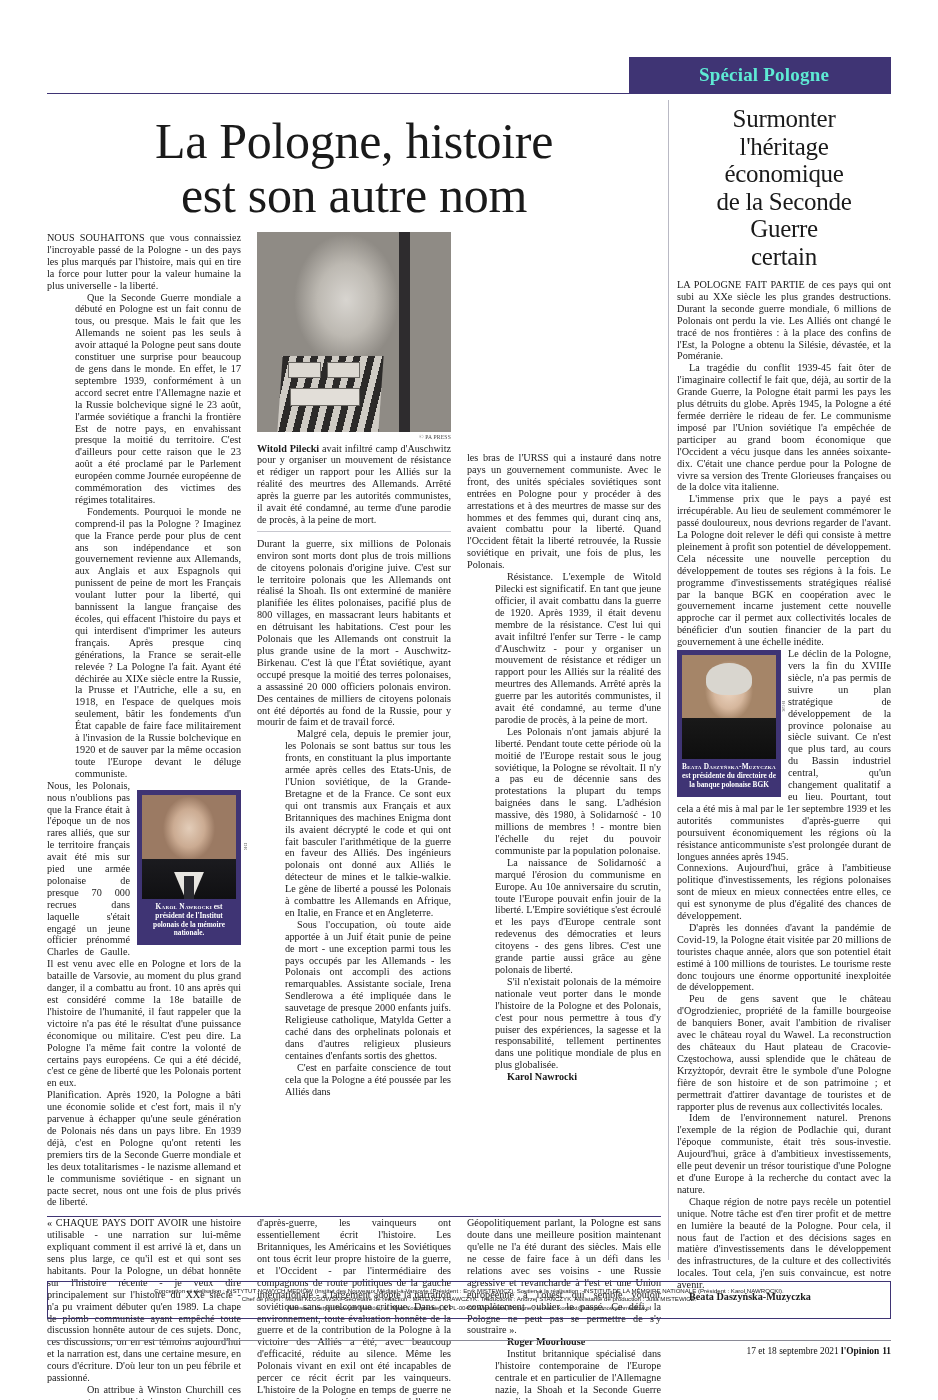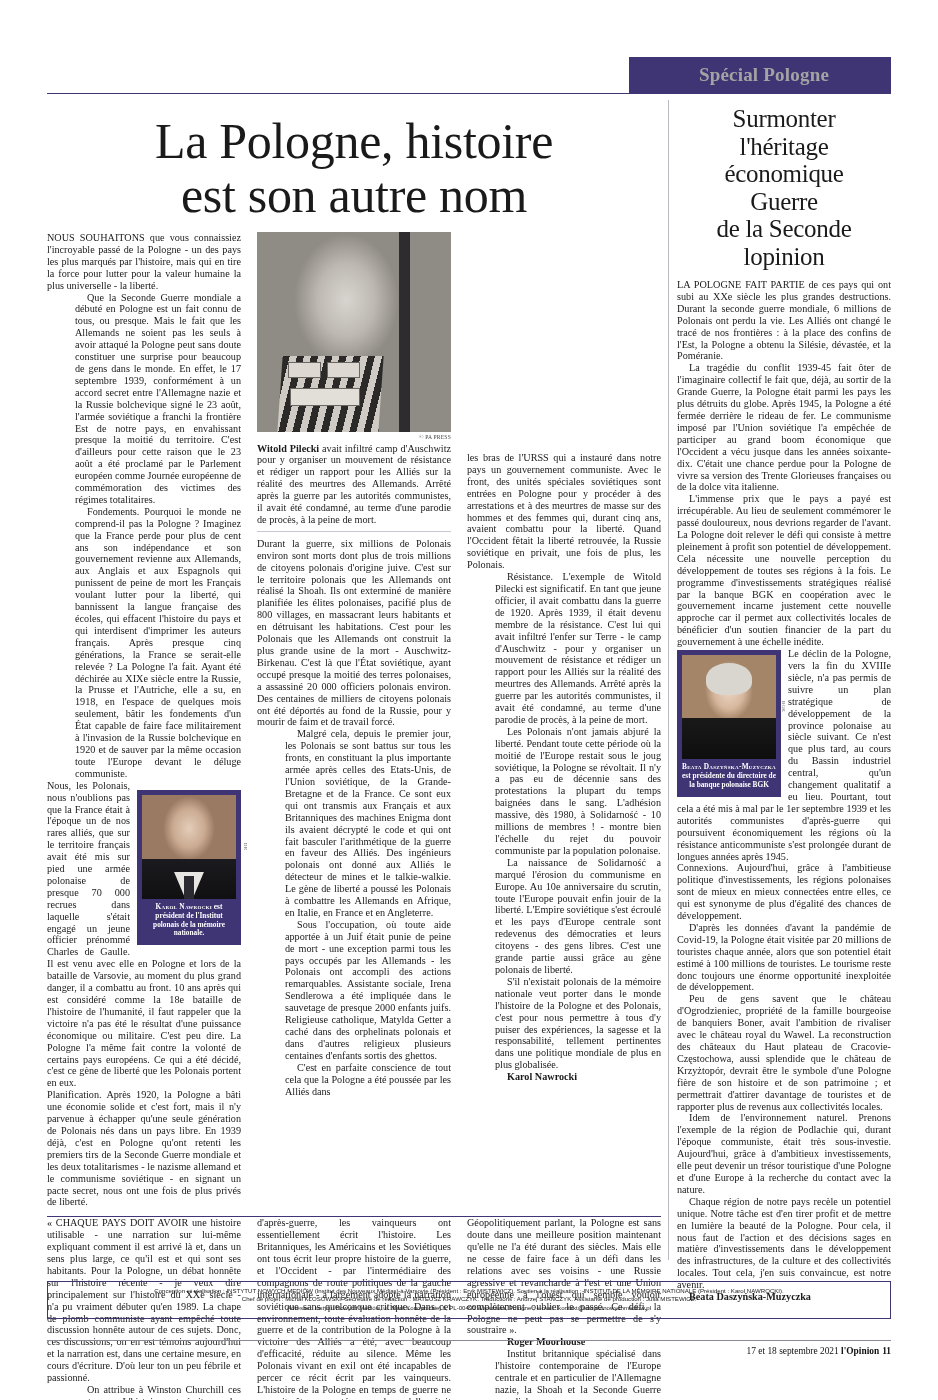--- a/index.html
+++ b/index.html
@@ -14,21 +14,21 @@
 
   
   .masthead{
     position:absolute;left:47px;top:57px;width:844px;height:36px;
   }
   .masthead .bar{
     position:absolute;right:0;top:0;width:262px;height:36px;
     background:#3f3474;
   }
   .masthead .bar span{
-    display:block;color:#a3a3a3;font-weight:bold;font-size:19px;
+    display:block;color:#5eead4;font-weight:bold;font-size:19px;
     text-align:center;line-height:36px;letter-spacing:.2px;padding-left:8px;
   }
   .rule-top{
     position:absolute;left:47px;top:93px;width:844px;height:1px;background:#3f3474;
   }
 
   
   .left-zone{position:absolute;left:47px;top:105px;width:614px;}
   .right-zone{position:absolute;left:677px;top:105px;width:214px;}
 
@@ -252,23 +252,23 @@
         <p class="byline-more">Retrouvez l'intégralité de cet article sur lopinion.fr</p>
       </div>
     </div>
   </div>
 
   <div class="right-zone rz">
     <h2 class="headline" style="font-size:25px;line-height:1.1;margin:0 0 9px 0;">
       <span class="l">Surmonter</span>
       <span class="l">l'héritage</span>
       <span class="l">économique</span>
+      <span class="l">de la Seconde</span>
       <span class="l">Guerre</span>
-      <span class="l">de la Seconde</span>
-      <span class="l">lopinion</span>
+      <span class="l">certain</span>
     </h2>
 
     <p>LA POLOGNE FAIT PARTIE de ces pays qui ont subi au XXe siècle les plus grandes destructions. Durant la seconde guerre mondiale, 6 millions de Polonais ont perdu la vie. Les Alliés ont changé le tracé de nos frontières : à la place des confins de l'Est, la Pologne a obtenu la Silésie, dévastée, et la Poméranie.</p>
     <p>La tragédie du conflit 1939-45 fait ôter de l'imaginaire collectif le fait que, déjà, au sortir de la Grande Guerre, la Pologne était parmi les pays les plus détruits du globe. Après 1945, la Pologne a été fermée derrière le rideau de fer. Le communisme imposé par l'Union soviétique l'a empêchée de participer au grand boom économique que l'Occident a vécu jusque dans les années soixante-dix. C'était une chance perdue pour la Pologne de vivre sa version des Trente Glorieuses françaises ou de la dolce vita italienne.</p>
     <p>L'immense prix que le pays a payé est irrécupérable. Au lieu de seulement commémorer le passé douloureux, nous devrions regarder de l'avant. La Pologne doit relever le défi qui consiste à mettre pleinement à profit son potentiel de développement. Cela nécessite une nouvelle perception du développement de toutes ses régions à la fois. Le programme d'investissements stratégiques réalisé par la banque BGK en coopération avec le gouvernement incarne justement cette nouvelle approche car il permet aux collectivités locales de bénéficier d'un soutien financier de la part du gouvernement à une échelle inédite.</p>
 
     <div class="clearfix">
       <div class="portrait-box fl-left">
         <span class="ph daszynska">
           <span class="hair"></span>

